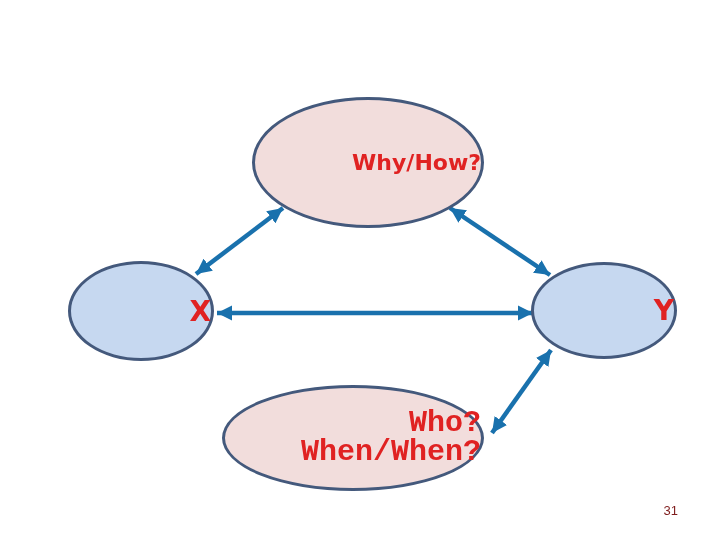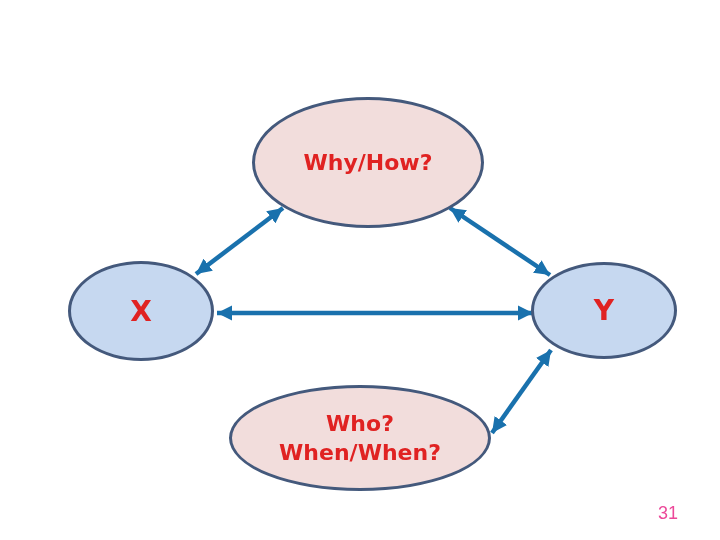--- a/index.html
+++ b/index.html
@@ -28,40 +28,40 @@
     stroke-width: 4.5;
     fill: none;
   }
   .node {
     position: absolute;
     box-sizing: border-box;
     border: 3.5px solid #44597c;
     border-radius: 50%;
     display: flex;
     flex-direction: column;
-    align-items: center;
+    align-items: flex-end;
     justify-content: center;
     text-align: center;
     color: #e02222;
     font-weight: bold;
   }
   .node.pink { background: #f2dddc; }
   .node.blue { background: #c6d8f0; }
 
   .node-why  { left: 252px; top: 97px;  width: 232px; height: 131px; font-size: 22px; }
   .node-x    { left: 68px;  top: 261px; width: 146px; height: 100px; font-size: 28px; }
   .node-y    { left: 531px; top: 262px; width: 146px; height: 97px;  font-size: 28px; }
-  .node-who  { left: 229px; top: 385px; width: 262px; height: 106px; font-size: 22px; line-height: 29px; }
+  .node-who  { left: 222px; top: 385px; width: 262px; height: 106px; font-size: 30px; line-height: 29px; font-family: Liberation Mono, monospace; }
 
   .page-number {
     position: absolute;
     top: 503px;
     right: 42px;
-    font-size: 18px;
-    color: #ec4899;
+    font-size: 13px;
+    color: #7f1d1d;
     font-family: "Liberation Sans", sans-serif;
   }
 </style>
 </head>
 <body>
 
 <div class="slide">
 
   <svg class="connectors" width="720" height="540" viewBox="0 0 720 540" xmlns="http://www.w3.org/2000/svg">
     <defs>

